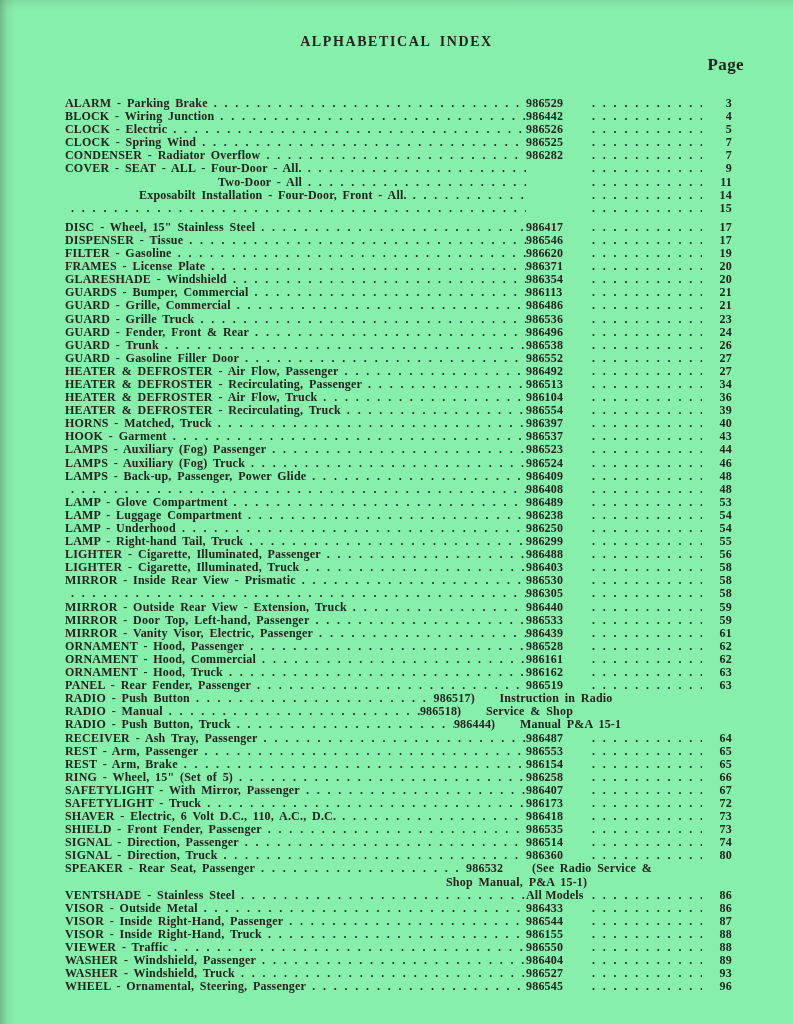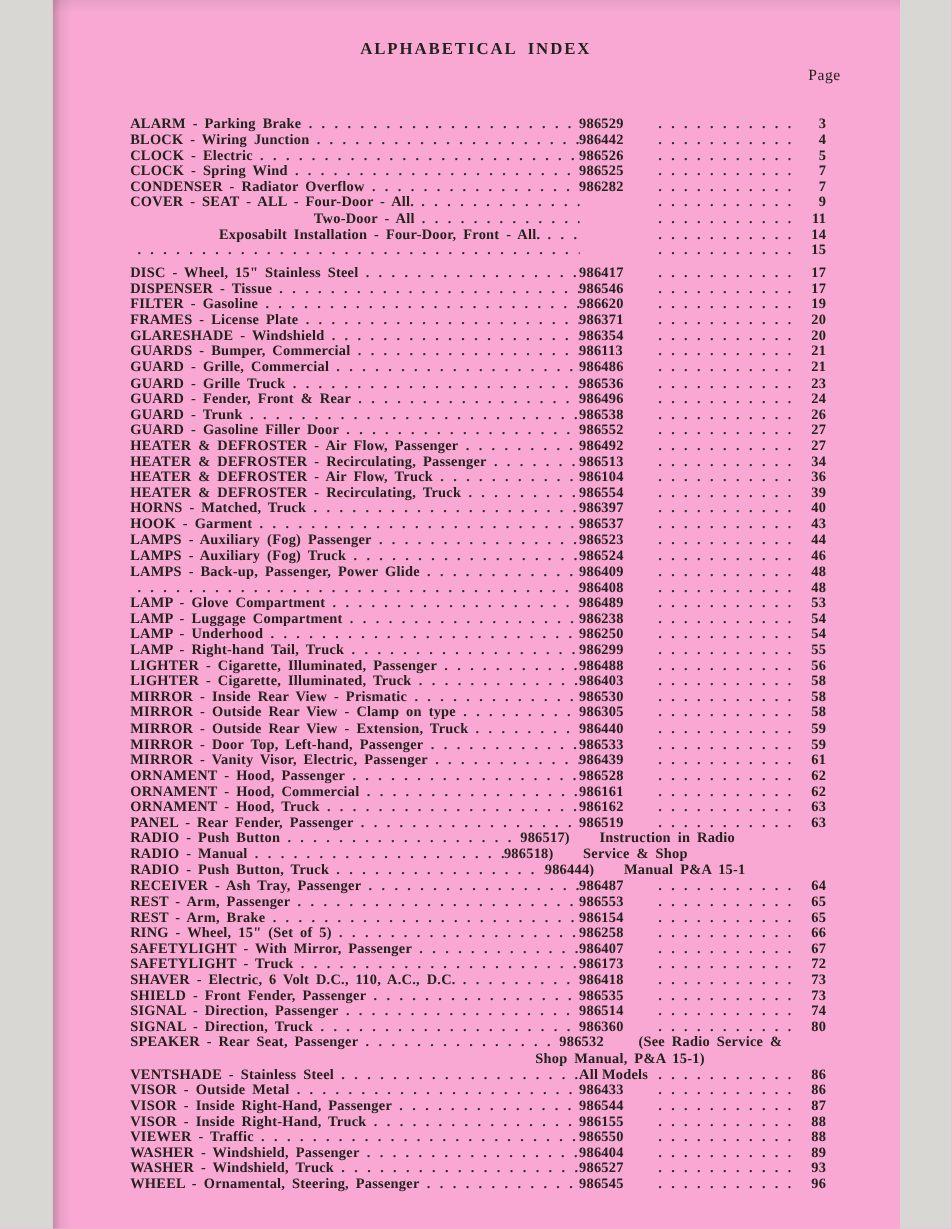--- a/index.html
+++ b/index.html
@@ -2,23 +2,23 @@
 <html><head>
 <meta charset="utf-8">
 <style>
   html,body{margin:0;padding:0;}
   body{
     background:#d8d7d3;
     font-family:"Liberation Serif","DejaVu Serif",serif;
   }
   .sheet{
     position:relative;
-    width:706px;height:1024px;
+    width:793px;height:1024px;
     margin:0 auto;
-    background:#f9a8d4;
+    background:#86efac;
     color:#24221f;
     overflow:hidden;
     box-sizing:border-box;
   }
   .sheet::before{
     content:"";
     position:absolute;left:0;top:0;bottom:0;width:16px;
     background:linear-gradient(90deg, rgba(70,70,66,.30), rgba(70,70,66,.08) 7px, rgba(70,70,66,0) 16px);
     pointer-events:none;
   }
@@ -30,21 +30,21 @@
   }
   .title{
     position:absolute;top:34px;left:0;right:0;
     text-align:center;
     font-size:14px;font-weight:700;
     letter-spacing:1.6px;
     word-spacing:4px;
   }
   .page-col-header{
     position:absolute;top:55px;right:49px;
-    font-size:13px;font-weight:400;
+    font-size:17px;font-weight:700;
     letter-spacing:.4px;
   }
   .list{
     position:absolute;top:97px;left:65px;right:61px;
   }
   .row{
     display:flex;
     align-items:baseline;
     height:13.1px;
     line-height:13.1px;
@@ -347,21 +347,20 @@
         <span class="page-number">58</span>
       </div>
       <div class="row">
         <span class="entry-label">MIRROR - Inside Rear View - Prismatic</span>
         <span class="dot-leader">. . . . . . . . . . . . . . . . . . . . . . . . . . . . . . . . . . . . . . . . . . . . . . . . . . . . . . . . . . . . . . . . . . . . . . . . . . . . . . . . . . . . . . . . . .</span>
         <span class="part-number">986530</span>
         <span class="dot-leader-2">. . . . . . . . . . . . . . . . . . . . . . . . . . . . . . . . . . . . . . . . . . . . . . . . . . . . . . . . . . . . . . . . . . . . . . . . . . . . . . . . . . . . . . . . . .</span>
         <span class="page-number">58</span>
       </div>
       <div class="row">
-        <span class="entry-label">MIRROR - Outside Rear View - Clamp on type</span>
         <span class="dot-leader">. . . . . . . . . . . . . . . . . . . . . . . . . . . . . . . . . . . . . . . . . . . . . . . . . . . . . . . . . . . . . . . . . . . . . . . . . . . . . . . . . . . . . . . . . .</span>
         <span class="part-number">986305</span>
         <span class="dot-leader-2">. . . . . . . . . . . . . . . . . . . . . . . . . . . . . . . . . . . . . . . . . . . . . . . . . . . . . . . . . . . . . . . . . . . . . . . . . . . . . . . . . . . . . . . . . .</span>
         <span class="page-number">58</span>
       </div>
       <div class="row">
         <span class="entry-label">MIRROR - Outside Rear View - Extension, Truck</span>
         <span class="dot-leader">. . . . . . . . . . . . . . . . . . . . . . . . . . . . . . . . . . . . . . . . . . . . . . . . . . . . . . . . . . . . . . . . . . . . . . . . . . . . . . . . . . . . . . . . . .</span>
         <span class="part-number">986440</span>
         <span class="dot-leader-2">. . . . . . . . . . . . . . . . . . . . . . . . . . . . . . . . . . . . . . . . . . . . . . . . . . . . . . . . . . . . . . . . . . . . . . . . . . . . . . . . . . . . . . . . . .</span>

